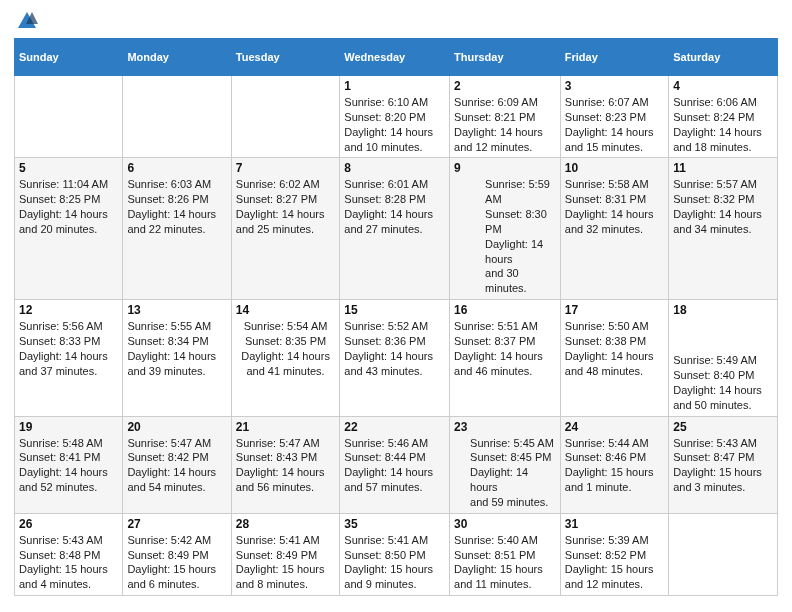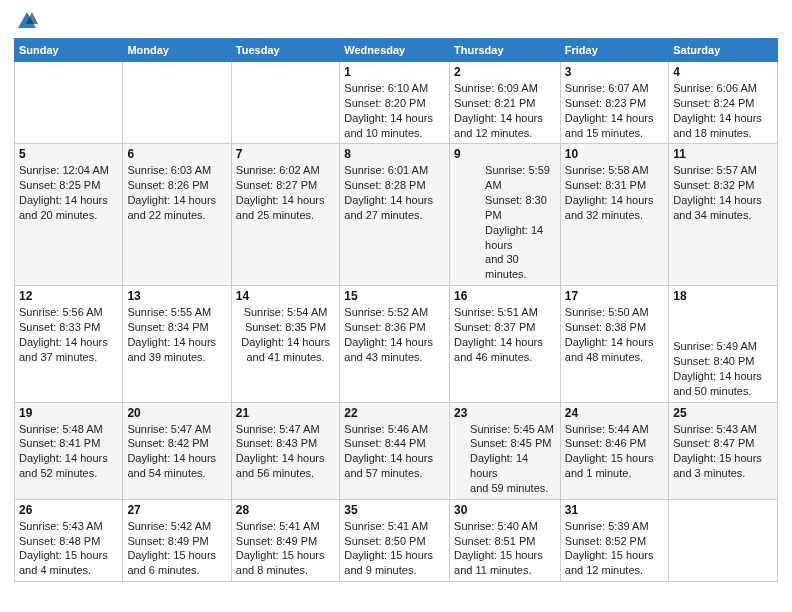--- a/index.html
+++ b/index.html
@@ -62,21 +62,21 @@
     .calendar {
       width: 100%;
       border-collapse: collapse;
       font-size: 10.5px;
     }
     .calendar thead tr th {
       background: #2e7dc4;
       color: #fff;
       font-size: 11px;
       font-weight: bold;
-      padding: 5px 4px;
+      padding: 12px 4px;
       text-align: left;
       border: 1px solid #2e7dc4;
     }
     .calendar tbody tr td {
       border: 1px solid #ccc;
       vertical-align: top;
       padding: 3px 4px;
       min-height: 75px;
       height: 80px;
       width: 113px;
@@ -168,21 +168,21 @@
             <div class="day-number">4</div>
             <div class="day-info" style="white-space: pre-line;">Sunrise: 6:06 AM
 Sunset: 8:24 PM
 Daylight: 14 hours
 and 18 minutes.</div>
           </td>
         </tr>
         <tr>
           <td>
             <div class="day-number">5</div>
-            <div class="day-info" style="white-space: pre-line;">Sunrise: 12:04 AM
+            <div class="day-info" style="white-space: pre-line;">Sunrise: 11:04 AM
 Sunset: 8:25 PM
 Daylight: 14 hours
 and 20 minutes.</div>
           </td>
           <td>
             <div class="day-number">6</div>
             <div class="day-info" style="white-space: pre-line;">Sunrise: 6:03 AM
 Sunset: 8:26 PM
 Daylight: 14 hours
 and 22 minutes.</div>

